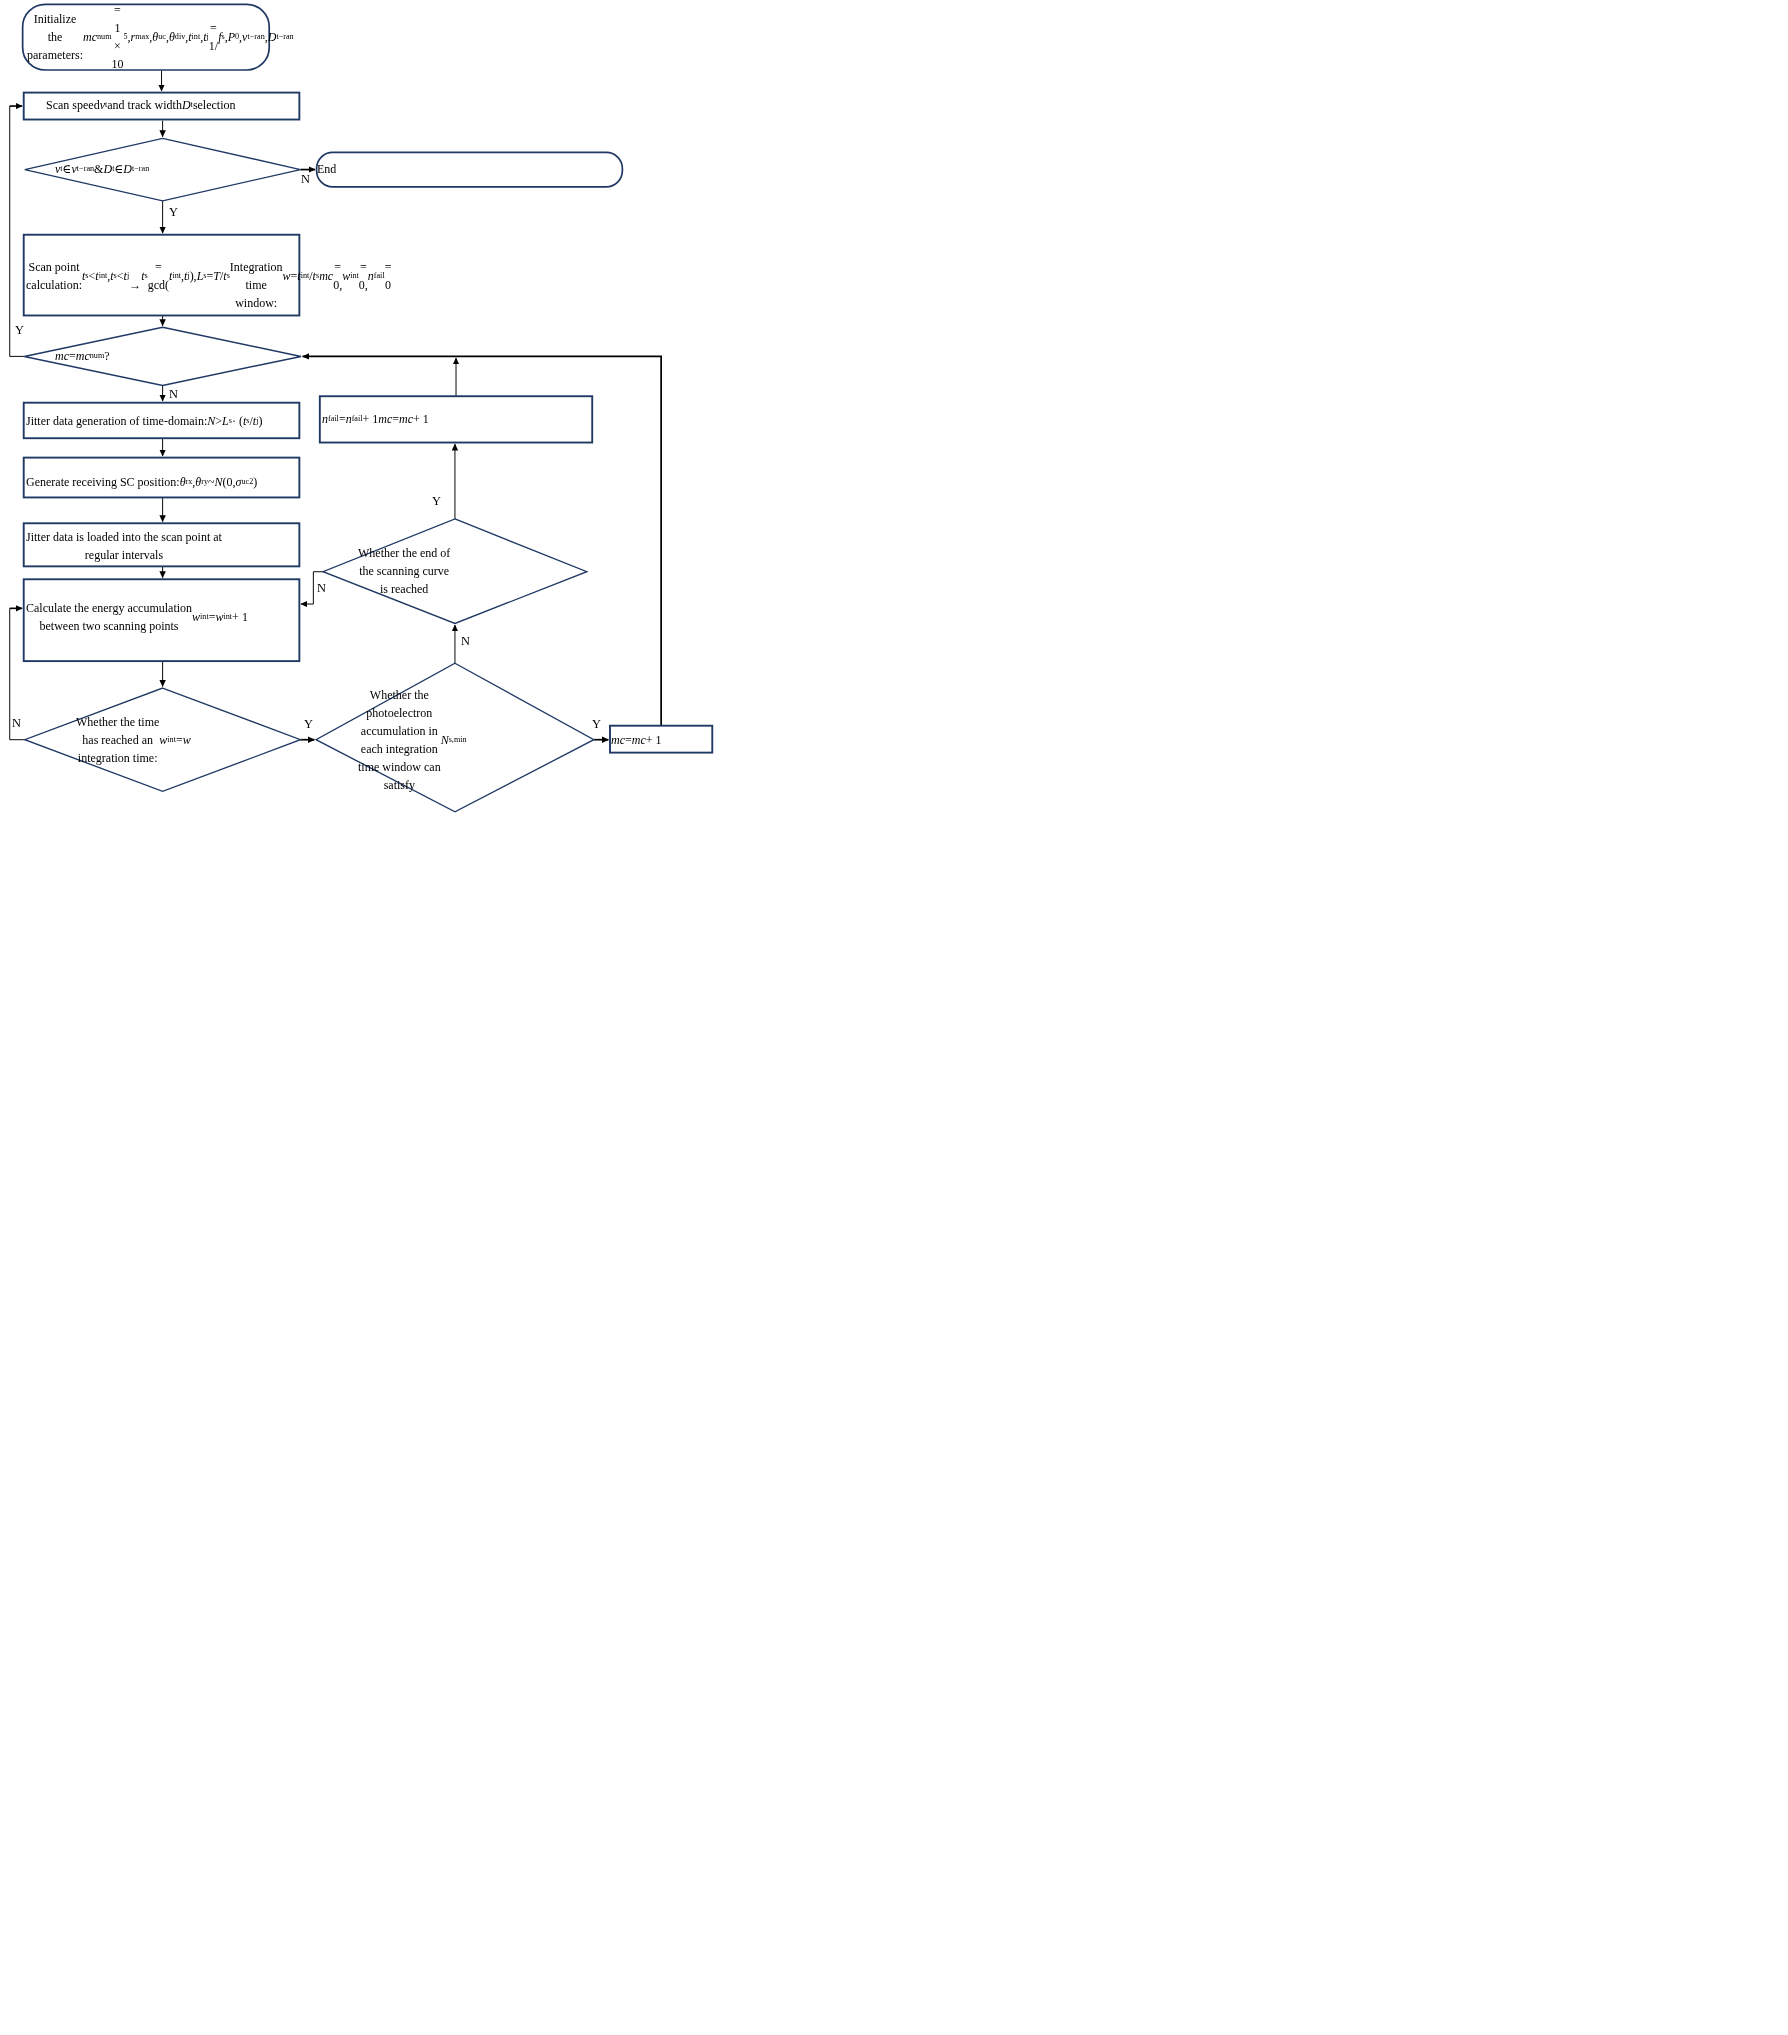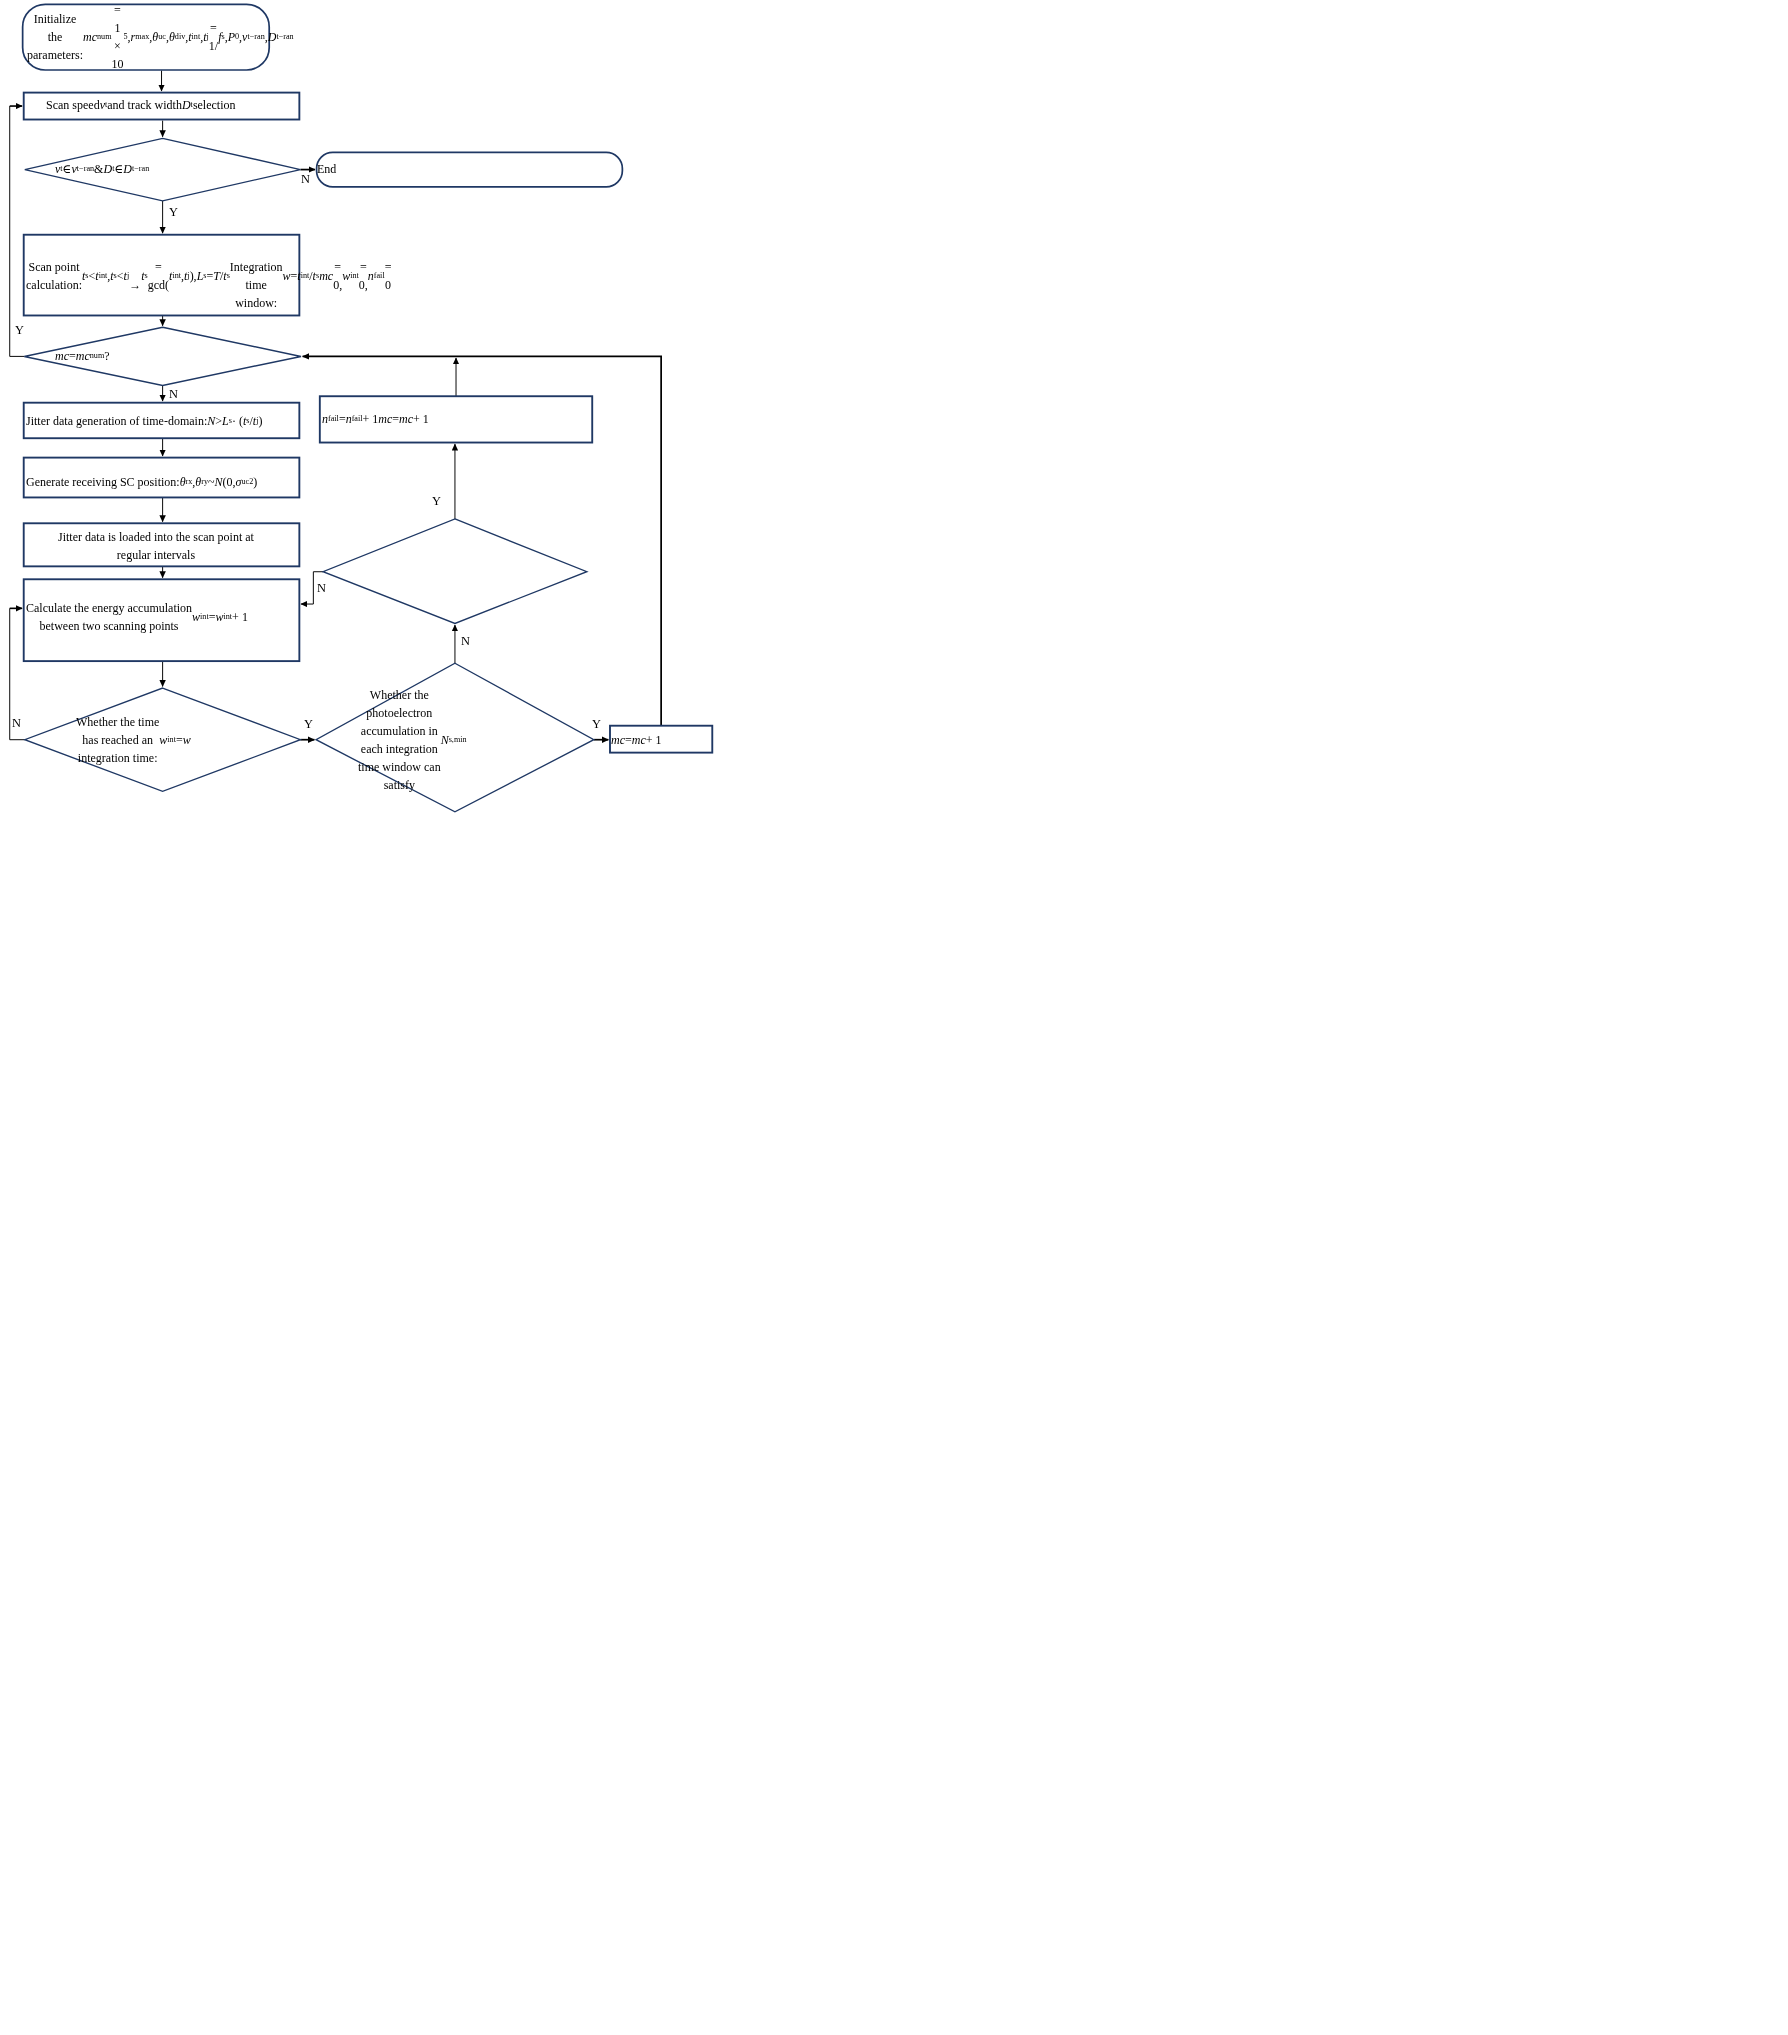--- a/index.html
+++ b/index.html
@@ -90,24 +90,25 @@
   </svg>
 
   <div class="ntext" style="left:27px;top:6.5px;width:238px;height:61px;">Initialize the parameters: <i>mc</i><sub>num</sub> = 1 ×<br>10<sup>5</sup>, <i>r</i><sub>max</sub>, <i>θ</i><sub>uc</sub>, <i>θ</i><sub>div</sub>, <i>t</i><sub>int</sub>, <i>t</i><sub>j</sub> = 1/<i>f</i><sub>s</sub>, <i>P</i><sub>0</sub>,<br><i>v</i><sub>t−ran</sub>, <i>D</i><sub>t−ran</sub></div>
   <div class="ntext" style="left:26px;top:93px;width:271px;height:23px;padding-left:20px;">Scan speed <i>v</i><sub>t</sub> and track width <i>D</i><sub>t</sub> selection</div>
   <div class="ntext" style="left:55px;top:138px;width:215px;height:62px;"><i>v</i><sub>t</sub> ∈ <i>v</i><sub>t−ran</sub> &amp;<br><i>D</i><sub>t</sub> ∈ <i>D</i><sub>t−ran</sub></div>
   <div class="ntext" style="left:317px;top:152px;width:306px;height:34px;">End</div>
   <div class="ntext" style="left:26px;top:235px;width:271px;height:81px;">Scan point calculation: <i>t</i><sub>s</sub> &lt; <i>t</i><sub>int</sub>, <i>t</i><sub>s</sub> &lt; <i>t</i><sub>j</sub><br>→ <i>t</i><sub>s</sub> = gcd(<i>t</i><sub>int</sub>, <i>t</i><sub>j</sub>), <i>L</i><sub>s</sub> = <i>T</i>/<i>t</i><sub>s</sub><br>Integration time window: <i>w</i> = <i>t</i><sub>int</sub>/<i>t</i><sub>s</sub><br><i>mc</i> = 0, <i>w</i><sub>int</sub> = 0, <i>n</i><sub>fail</sub> = 0</div>
   <div class="ntext" style="left:55px;top:327px;width:215px;height:58px;"><i>mc</i> = <i>mc</i><sub>num</sub>?</div>
   <div class="ntext" style="left:26px;top:403px;width:271px;height:36px;border-radius:14px;">Jitter data generation of time-domain:<br><i>N</i> &gt; <i>L</i><sub>s</sub> · (<i>t</i><sub>s</sub>/<i>t</i><sub>j</sub>)</div>
   <div class="ntext" style="left:26px;top:458px;width:271px;height:48px;">Generate receiving SC position:<br><i>θ</i><sub>rx</sub>, <i>θ</i><sub>ry</sub>~<i>N</i>(0, <i>σ</i><sub>uc</sub><sup>2</sup>)</div>
-  <div class="ntext" style="left:26px;top:524px;width:271px;height:43px;padding-left:32px;">Jitter data is loaded into the scan point at<br>regular intervals</div>
+  <div class="ntext" style="left:26px;top:524px;width:271px;height:43px;">Jitter data is loaded into the scan point at<br>regular intervals</div>
   <div class="ntext" style="left:26px;top:580px;width:271px;height:74px;">Calculate the energy accumulation<br>between two scanning points<br><i>w</i><sub>int</sub> = <i>w</i><sub>int</sub> + 1</div>
   <div class="ntext" style="left:76px;top:688px;width:172px;height:103px;">Whether the time<br>has reached an<br>integration time:<br><i>w</i><sub>int</sub> = <i>w</i></div>
   <div class="ntext" style="left:322px;top:396px;width:268px;height:46px;"><i>n</i><sub>fail</sub> = <i>n</i><sub>fail</sub> + 1<br><i>mc</i> = <i>mc</i> + 1</div>
+  <div class="ntext" style="left:358px;top:519px;width:194px;height:104px;">Whether the end of<br>the scanning curve<br>is reached</div>
   <div class="ntext" style="left:358px;top:668px;width:194px;height:144px;">Whether the<br>photoelectron<br>accumulation in<br>each integration<br>time window can<br>satisfy <i>N</i><sub>s,min</sub></div>
   <div class="ntext" style="left:611px;top:726px;width:100px;height:27px;"><i>mc</i> = <i>mc</i> + 1</div>
 
   <div class="edge-label" style="left:301px;top:172px;">N</div>
   <div class="edge-label" style="left:169px;top:205px;">Y</div>
   <div class="edge-label" style="left:15px;top:323px;">Y</div>
   <div class="edge-label" style="left:169px;top:387px;">N</div>
   <div class="edge-label" style="left:12px;top:716px;">N</div>
   <div class="edge-label" style="left:304px;top:717px;">Y</div>
   <div class="edge-label" style="left:592px;top:717px;">Y</div>

